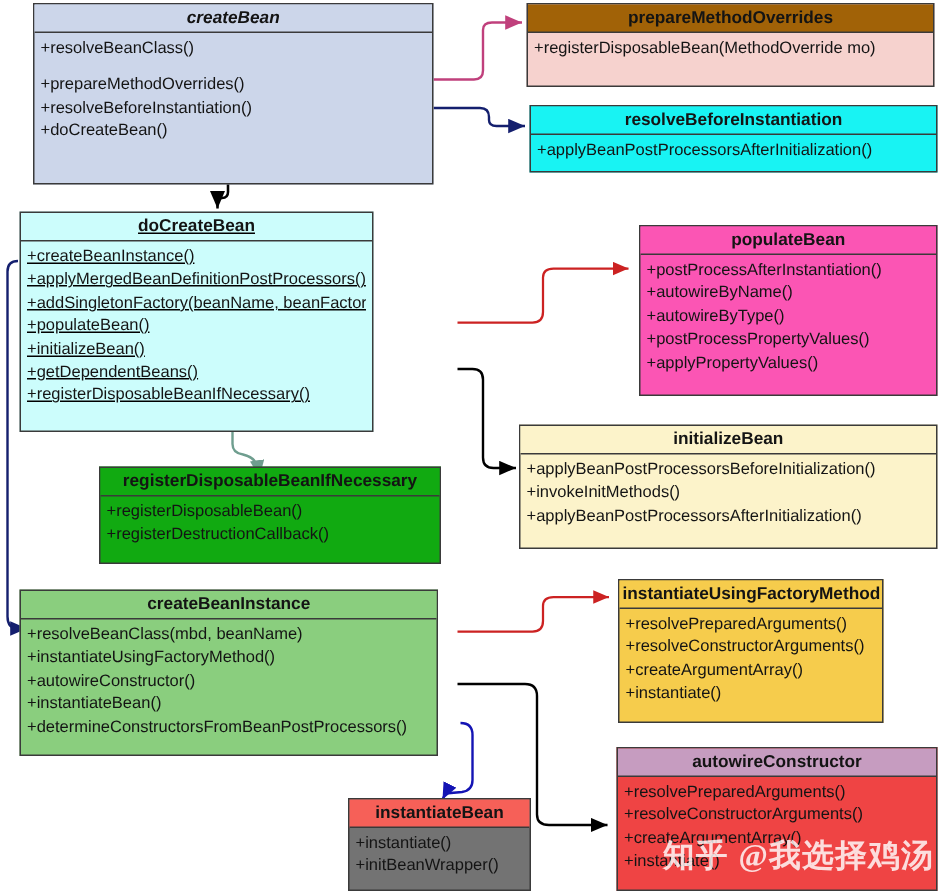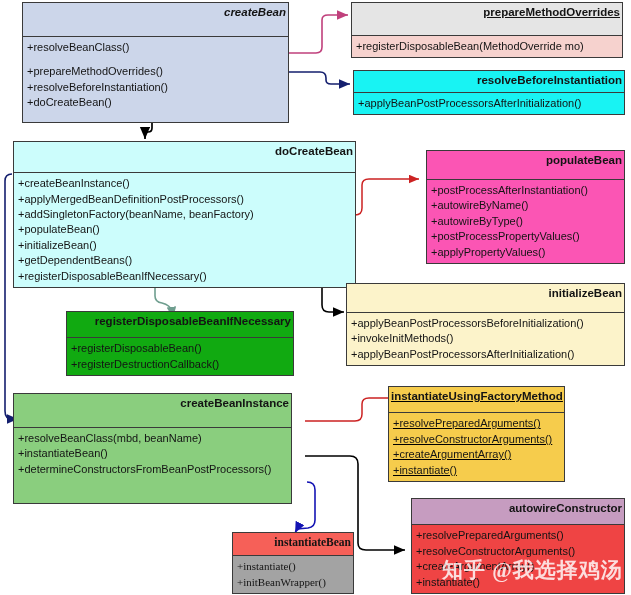--- a/index.html
+++ b/index.html
@@ -27,25 +27,25 @@
   }
   .uml-box {
     position: absolute;
     box-sizing: border-box;
     border: 1px solid #3a3a3a;
     display: flex;
     flex-direction: column;
     z-index: 3;
   }
   .uml-title {
-    text-align: right;
+    text-align: center;
     font-weight: bold;
     font-size: 11.5px;
     line-height: 16px;
-    padding: 1px 2px 16px 2px;
+    padding: 1px 2px 1px 2px;
     border-bottom: 1px solid #3a3a3a;
     color: #141414;
     white-space: nowrap;
     overflow: hidden;
   }
   .uml-title.italic { font-style: italic; }
   .uml-methods {
     flex: 1 1 auto;
     padding: 3px 4px 3px 4px;
     font-size: 11px;
@@ -57,34 +57,34 @@
     overflow: hidden;
   }
   .uml-methods div.spacer { height: 9px; }
 
   
   .t-steelblue { background: #ccd6ea; }
   .t-steelblue .uml-title { background: #ccd6ea; }
   .t-cyanlite  { background: #ccfdfc; }
   .t-cyanlite  .uml-title { background: #ccfdfc; }
   .t-pinklite  { background: #f6d2ce; }
-  .t-pinklite  .uml-title { background: #e5e5e5; text-decoration: underline; }
+  .t-pinklite  .uml-title { background: #a16207; }
   .t-cyan      { background: #18f3f3; }
   .t-cyan      .uml-title { background: #18f3f3; }
   .t-magenta   { background: #fb55b4; }
   .t-magenta   .uml-title { background: #fb55b4; }
   .t-cream     { background: #fcf3ca; margin-top: 17px; }
   .t-cream     .uml-title { background: #fcf3ca; }
   .t-green     { background: #11aa11; }
   .t-green     .uml-title { background: #11aa11; }
   .t-lightgreen{ background: #8ace7e; }
   .t-lightgreen .uml-title { background: #8ace7e; }
   .t-gold      { background: #f6cc4c; }
   .t-gold      .uml-title { background: #f6cc4c; }
-  .t-red       { background: #a3a3a3; font-family: Liberation Serif, serif; }
+  .t-red       { background: #737373; }
   .t-red       .uml-title { background: #f66058; }
   .t-mauve     { background: #ef4444; }
   .t-mauve     .uml-title { background: #c69cc0; }
 
   .watermark {
     position: absolute;
     z-index: 9;
     color: rgba(255,255,255,0.82);
     font-size: 21px;
     font-weight: bold;
@@ -160,21 +160,21 @@
     </div>
   </div>
 
   <div class="uml-box t-cyan" style="left:353px; top:70px; width:272px; height:45px;">
     <div class="uml-title">resolveBeforeInstantiation</div>
     <div class="uml-methods">
       <div>+applyBeanPostProcessorsAfterInitialization()</div>
     </div>
   </div>
 
-  <div class="uml-box t-cyanlite" style="left:13px; top:141px; width:343px; height:147px;">
+  <div class="uml-box t-cyanlite" style="left:13px; top:141px; width:236px; height:147px;text-decoration:underline;">
     <div class="uml-title">doCreateBean</div>
     <div class="uml-methods">
       <div>+createBeanInstance()</div>
       <div>+applyMergedBeanDefinitionPostProcessors()</div>
       <div>+addSingletonFactory(beanName, beanFactory)</div>
       <div>+populateBean()</div>
       <div>+initializeBean()</div>
       <div>+getDependentBeans()</div>
       <div>+registerDisposableBeanIfNecessary()</div>
     </div>
@@ -205,26 +205,28 @@
     <div class="uml-methods">
       <div>+registerDisposableBean()</div>
       <div>+registerDestructionCallback()</div>
     </div>
   </div>
 
   <div class="uml-box t-lightgreen" style="left:13px; top:393px; width:279px; height:111px;">
     <div class="uml-title">createBeanInstance</div>
     <div class="uml-methods">
       <div>+resolveBeanClass(mbd, beanName)</div>
+      <div>+instantiateUsingFactoryMethod()</div>
+      <div>+autowireConstructor()</div>
       <div>+instantiateBean()</div>
       <div>+determineConstructorsFromBeanPostProcessors()</div>
     </div>
   </div>
 
-  <div class="uml-box t-gold" style="left:388px; top:386px; width:177px; height:96px;text-decoration:underline;">
+  <div class="uml-box t-gold" style="left:412px; top:386px; width:177px; height:96px;">
     <div class="uml-title">instantiateUsingFactoryMethod</div>
     <div class="uml-methods">
       <div>+resolvePreparedArguments()</div>
       <div>+resolveConstructorArguments()</div>
       <div>+createArgumentArray()</div>
       <div>+instantiate()</div>
     </div>
   </div>
 
   <div class="uml-box t-mauve" style="left:411px; top:498px; width:214px; height:96px;">

